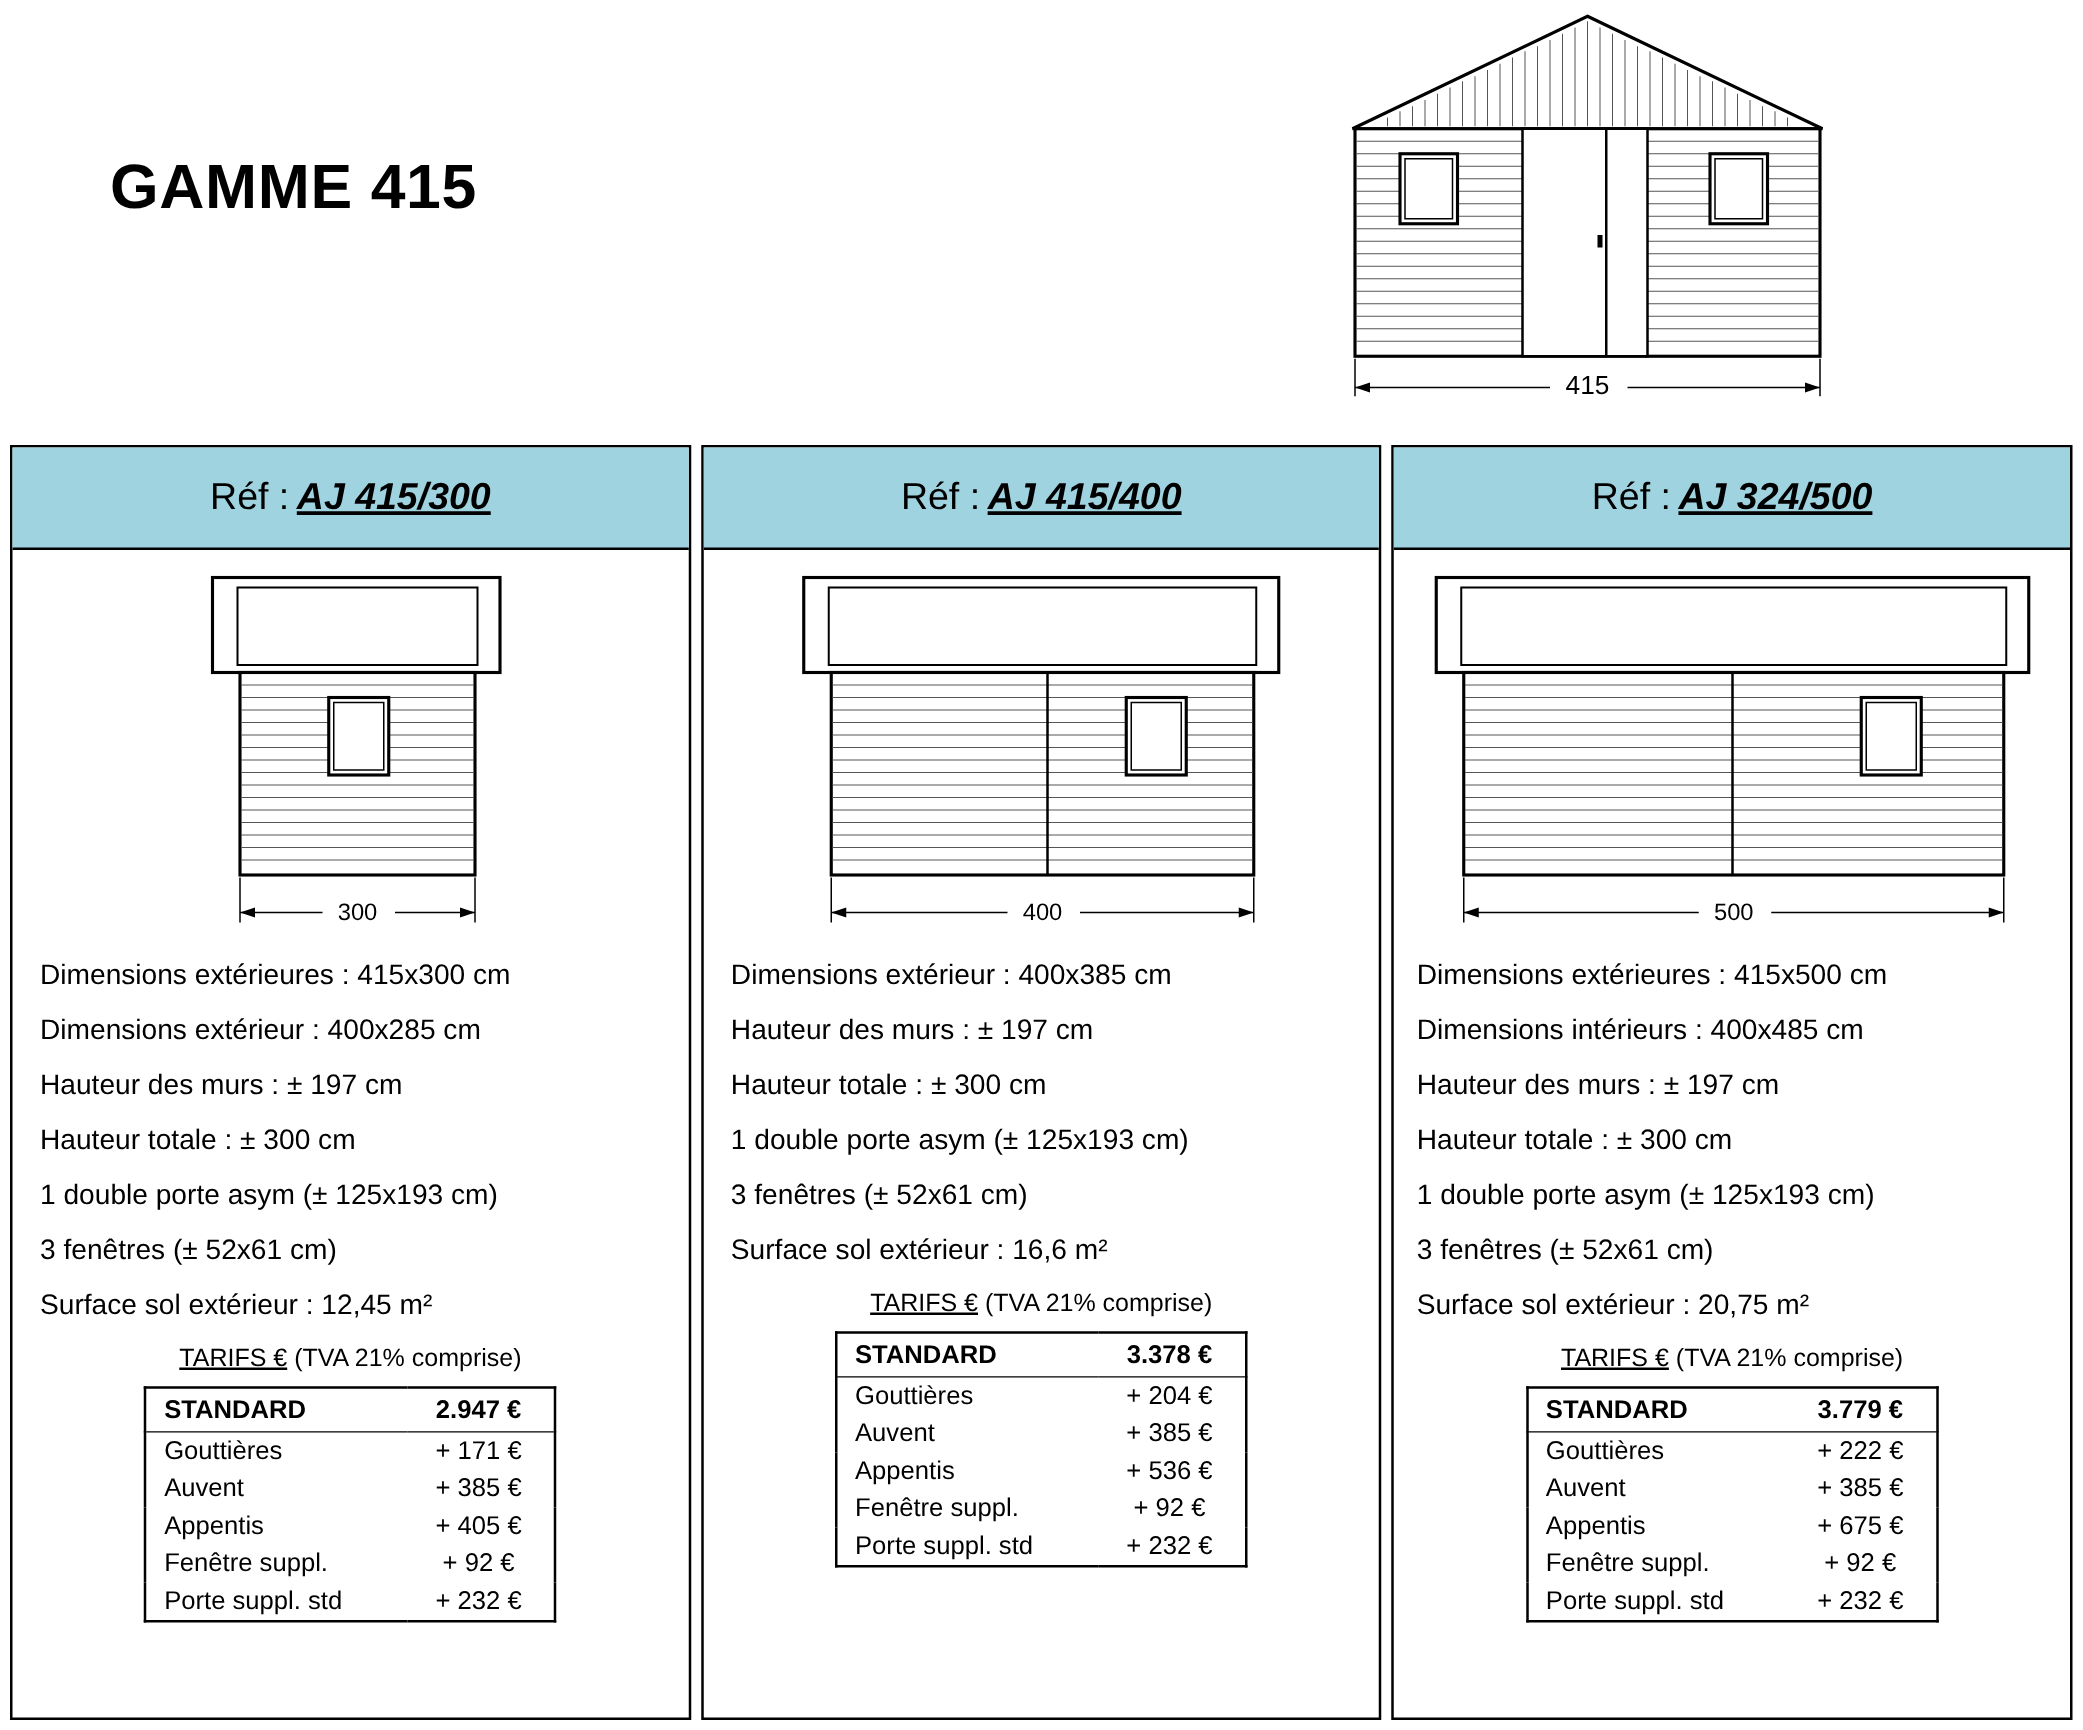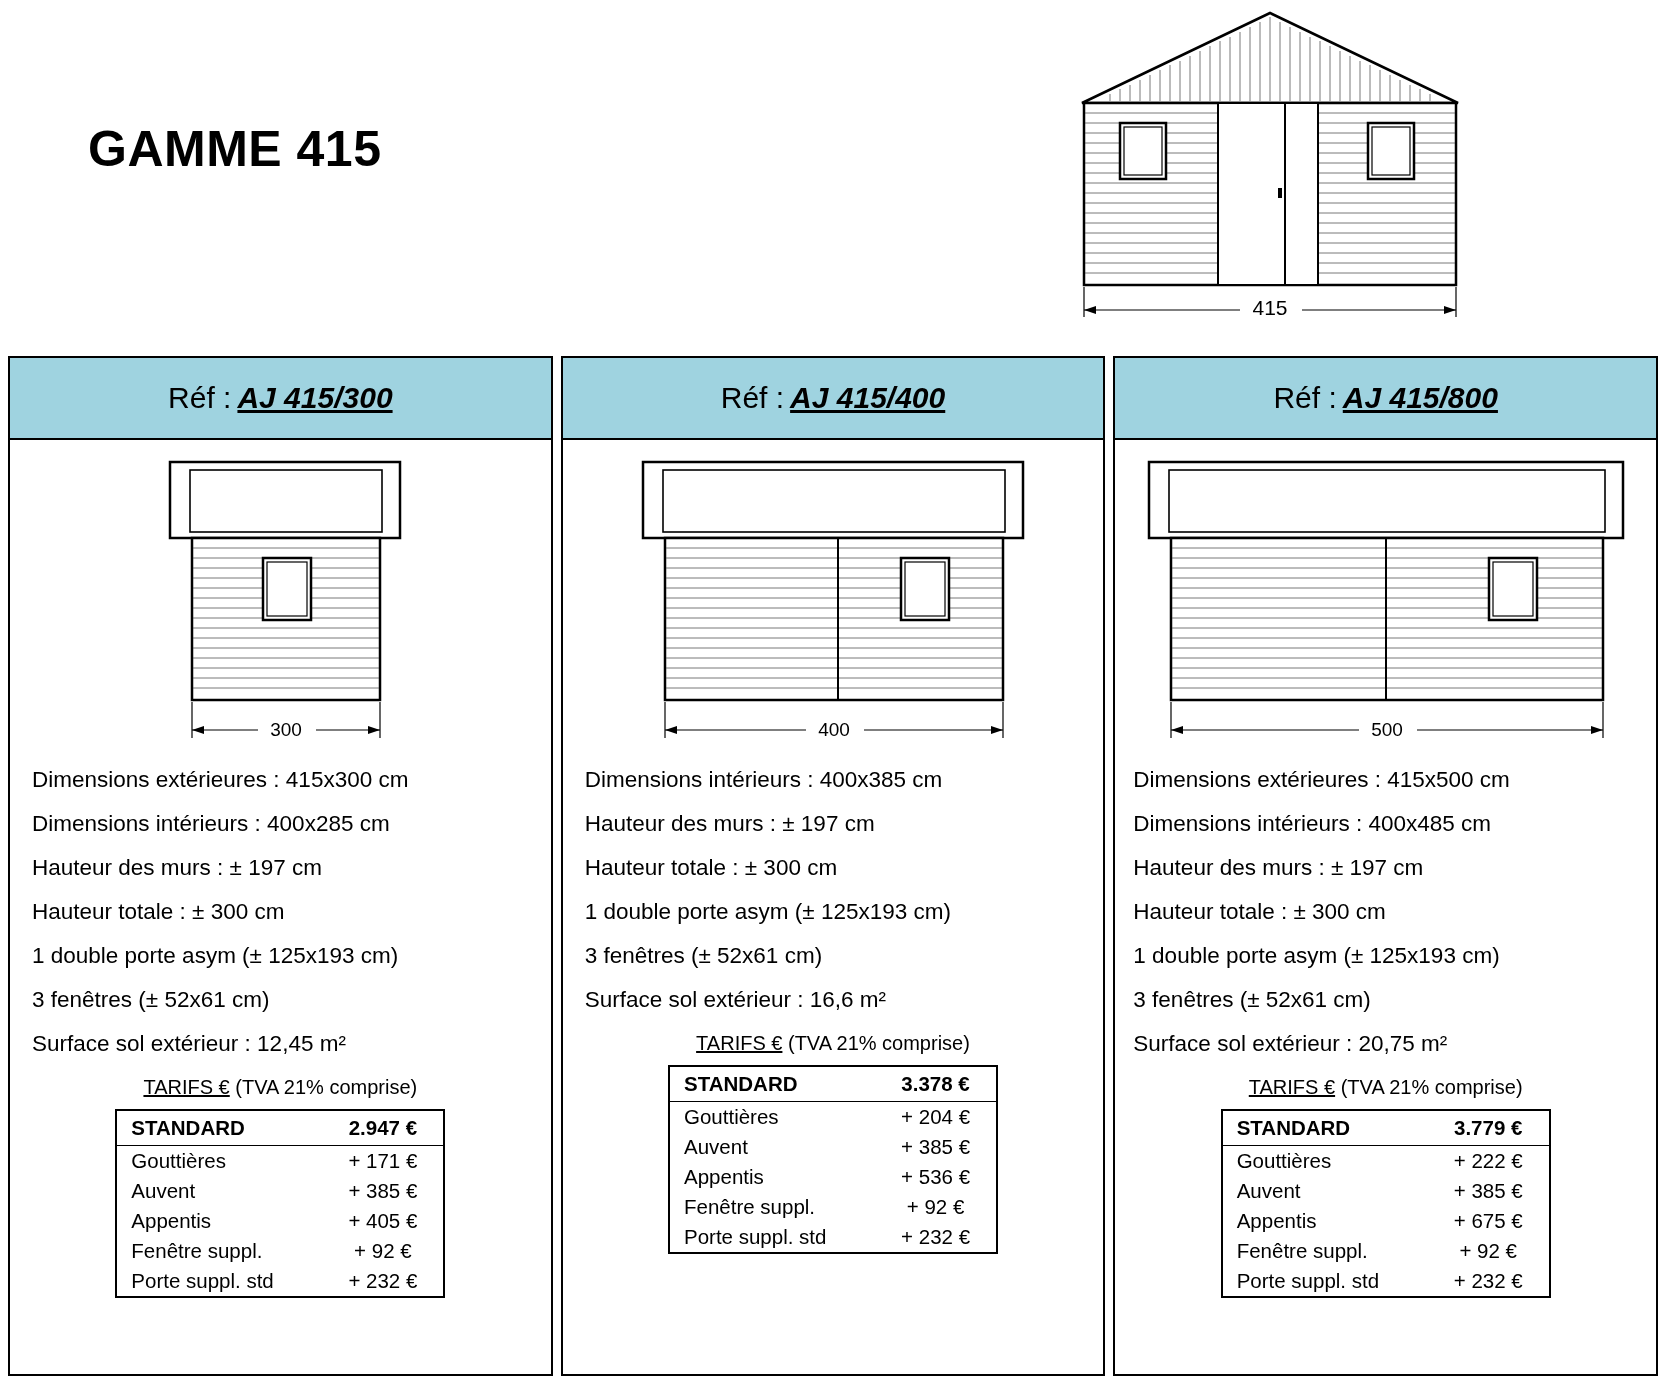--- a/index.html
+++ b/index.html
@@ -246,21 +246,21 @@
       <line x1="310" y1="250" x2="310" y2="286" stroke="#000000" stroke-width="1.2"></line>
       <line x1="122" y1="278" x2="310" y2="278" stroke="#000000" stroke-width="1.2"></line>
       <polygon points="122,278 134,274 134,282" fill="#000000"></polygon>
       <polygon points="310,278 298,274 298,282" fill="#000000"></polygon>
       <rect x="188" y="264" width="58" height="26" fill="#ffffff"></rect>
       <text x="216" y="284" text-anchor="middle" font-family="Liberation Sans, sans-serif" font-size="19" fill="#000000">300</text>
     </svg>
 
     <div class="specs">
       <div>Dimensions extérieures : 415x300 cm</div>
-      <div>Dimensions intérieurs : 400x285 cm</div>
+      <div>Dimensions extérieur : 400x285 cm</div>
       <div>Hauteur des murs : ± 197 cm</div>
       <div>Hauteur totale : ± 300 cm</div>
       <div>1 double porte asym (± 125x193 cm)</div>
       <div>3 fenêtres (± 52x61 cm)</div>
       <div>Surface sol extérieur : 12,45 m²</div>
     </div>
 
     <div class="tarifs-title">
       <u>TARIFS €</u><span> (TVA 21% comprise)</span>
     </div>
@@ -328,21 +328,21 @@
       <line x1="57" y1="250" x2="57" y2="286" stroke="#000000" stroke-width="1.2"></line>
       <line x1="395" y1="250" x2="395" y2="286" stroke="#000000" stroke-width="1.2"></line>
       <line x1="57" y1="278" x2="395" y2="278" stroke="#000000" stroke-width="1.2"></line>
       <polygon points="57,278 69,274 69,282" fill="#000000"></polygon>
       <polygon points="395,278 383,274 383,282" fill="#000000"></polygon>
       <rect x="198" y="264" width="58" height="26" fill="#ffffff"></rect>
       <text x="226" y="284" text-anchor="middle" font-family="Liberation Sans, sans-serif" font-size="19" fill="#000000">400</text>
     </svg>
 
     <div class="specs">
-      <div>Dimensions intérieurs : 400x385 cm</div>
+      <div>Dimensions extérieur : 400x385 cm</div>
       <div>Hauteur des murs : ± 197 cm</div>
       <div>Hauteur totale : ± 300 cm</div>
       <div>1 double porte asym (± 125x193 cm)</div>
       <div>3 fenêtres (± 52x61 cm)</div>
       <div>Surface sol extérieur : 16,6 m²</div>
     </div>
 
     <div class="tarifs-title">
       <u>TARIFS €</u><span> (TVA 21% comprise)</span>
     </div>
@@ -373,21 +373,21 @@
         <td class="lbl">Porte suppl. std</td>
         <td class="val">+ 232 €</td>
       </tr>
     </tbody>
       </table>
   </div>
 
   <div class="col c3">
     <div class="col-header">
       <span class="ref-label">Réf :</span>
-      <span class="ref-code">AJ 415/800</span>
+      <span class="ref-code">AJ 324/500</span>
     </div>
 
     <svg class="shed-drawing" width="490" height="300" viewBox="0 0 490 300">
       <rect x="8" y="10" width="474" height="76" fill="#ffffff" stroke="#000000" stroke-width="2.5"></rect>
       <rect x="28" y="18" width="436" height="62" fill="#ffffff" stroke="#000000" stroke-width="1.6"></rect>
       <rect x="30" y="86" width="432" height="162" fill="#ffffff" stroke="#000000" stroke-width="2.5"></rect>
       <g stroke="#555555" stroke-width="0.8">
         <line x1="31" y1="96" x2="461" y2="96"></line>
           <line x1="31" y1="106" x2="461" y2="106"></line>
         <line x1="31" y1="116" x2="461" y2="116"></line>

